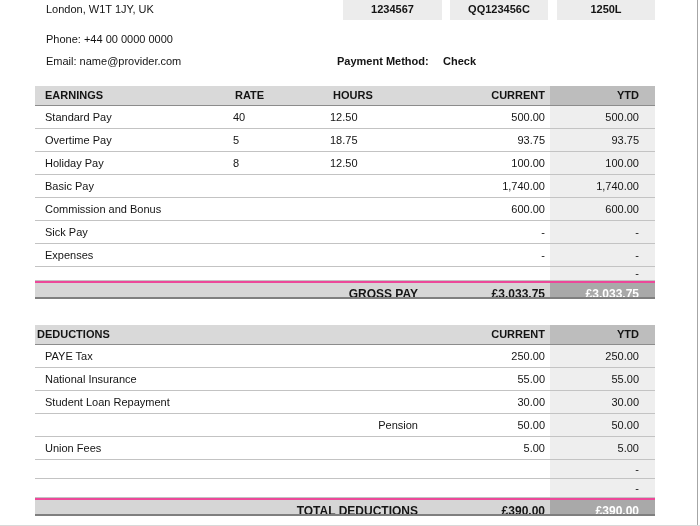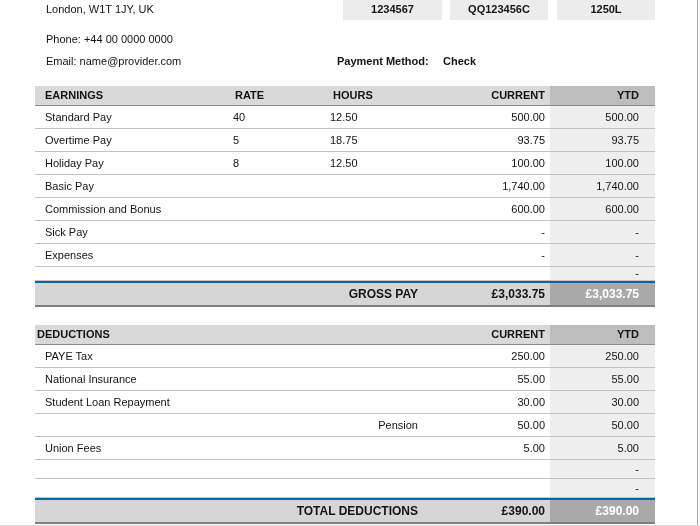--- a/index.html
+++ b/index.html
@@ -27,22 +27,22 @@
   .row { display:flex; width:100%; }
   .thead { height:20px; background:#d9d9d9; border-bottom:1px solid #8c8c8c; }
   .thead .c { font-weight:bold; line-height:19px; }
   .trow { height:23px; border-bottom:1px solid #c3c3c3; background:#fff; }
   .trow .c { line-height:22px; }
   .blankrow { height:14px; border-bottom:1px solid #c3c3c3; background:#fff; }
   .blankrow .c { line-height:13px; }
   .blankrow2 { height:19px; border-bottom:1px solid #c3c3c3; background:#fff; }
   .blankrow2 .c { line-height:18px; }
   .total {
-    height:26px; background:#d6d6d6;
-    border-top:2px solid #0369a1; border-bottom:2px solid #7f7f7f;
+    height:18px; background:#d6d6d6;
+    border-top:2px solid #ec4899; border-bottom:2px solid #7f7f7f;
   }
   .total .c { font-weight:bold; font-size:12px; line-height:22px; }
 
   .c { font-size:11px; overflow:hidden; white-space:nowrap; }
   .c.w-label   { width:190px; padding-left:10px; text-align:left; }
   .c.w-hours   { width:95px;  padding-left:8px;  text-align:left; }
   .c.w-rate    { width:100px; padding-left:10px; text-align:left; }
   .c.w-current { width:130px; padding-right:5px; text-align:right; }
   .c.w-ytd     { width:105px; padding-right:16px; text-align:right; }
   .c.w-biglabel{ width:385px; padding-right:2px; text-align:right; }

